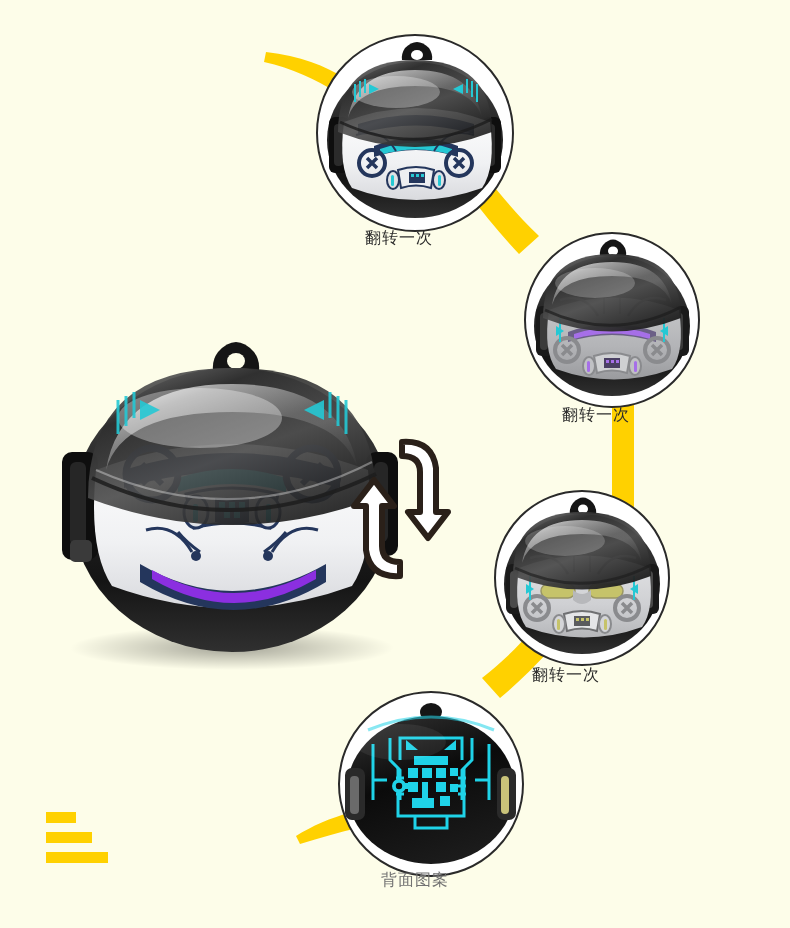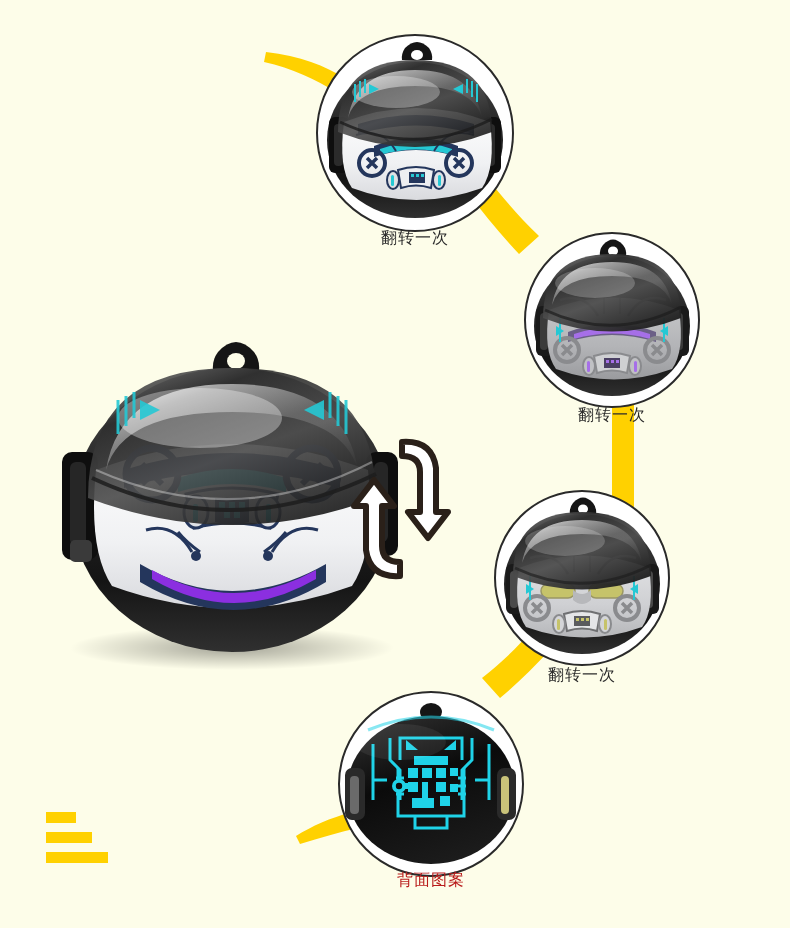--- a/index.html
+++ b/index.html
@@ -27,21 +27,20 @@
     width: 790px;
     height: 928px;
   }
   .step-label {
     position: absolute;
     font-size: 16px;
     color: #2b2b2b;
     letter-spacing: 1px;
     white-space: nowrap;
     font-family: "DejaVu Sans", "Liberation Sans", sans-serif;
-    text-align: center;
   }
   .deco-bars {
     position: absolute;
     left: 46px;
     top: 812px;
     width: 74px;
     height: 52px;
   }
   .deco-bars i {
     display: block;
@@ -381,21 +380,21 @@
         <circle cx="399" cy="786" r="3.2" fill="#0b0b0b"></circle>
         <path d="M368,730 q63,-26 126,0" fill="none" stroke="#1fd3e8" stroke-width="3" opacity="0.55"></path>
         <ellipse cx="400" cy="742" rx="46" ry="18" fill="#ffffff" opacity="0.07"></ellipse>
       </g>
     </g>
   </svg>
 
   <div class="step-label" style="left: 365px; top: 228px; width: 100px; color: rgb(43, 43, 43);">翻转一次</div>
   <div class="step-label" style="left: 562px; top: 405px; width: 100px; color: rgb(43, 43, 43);">翻转一次</div>
   <div class="step-label" style="left: 532px; top: 665px; width: 100px; color: rgb(43, 43, 43);">翻转一次</div>
-  <div class="step-label" style="left: 381px; top: 870px; width: 100px; color: #b91c1c;">背面图案</div>
+  <div class="step-label" style="left: 381px; top: 870px; width: 100px; color: #737373;">背面图案</div>
 
   <div class="deco-bars">
     <i class="b1" style="background: rgb(255, 209, 0);"></i>
     <i class="b2" style="background: rgb(255, 209, 0);"></i>
     <i class="b3" style="background: rgb(255, 209, 0);"></i>
   </div>
 
 </div>
 
 </body></html>

